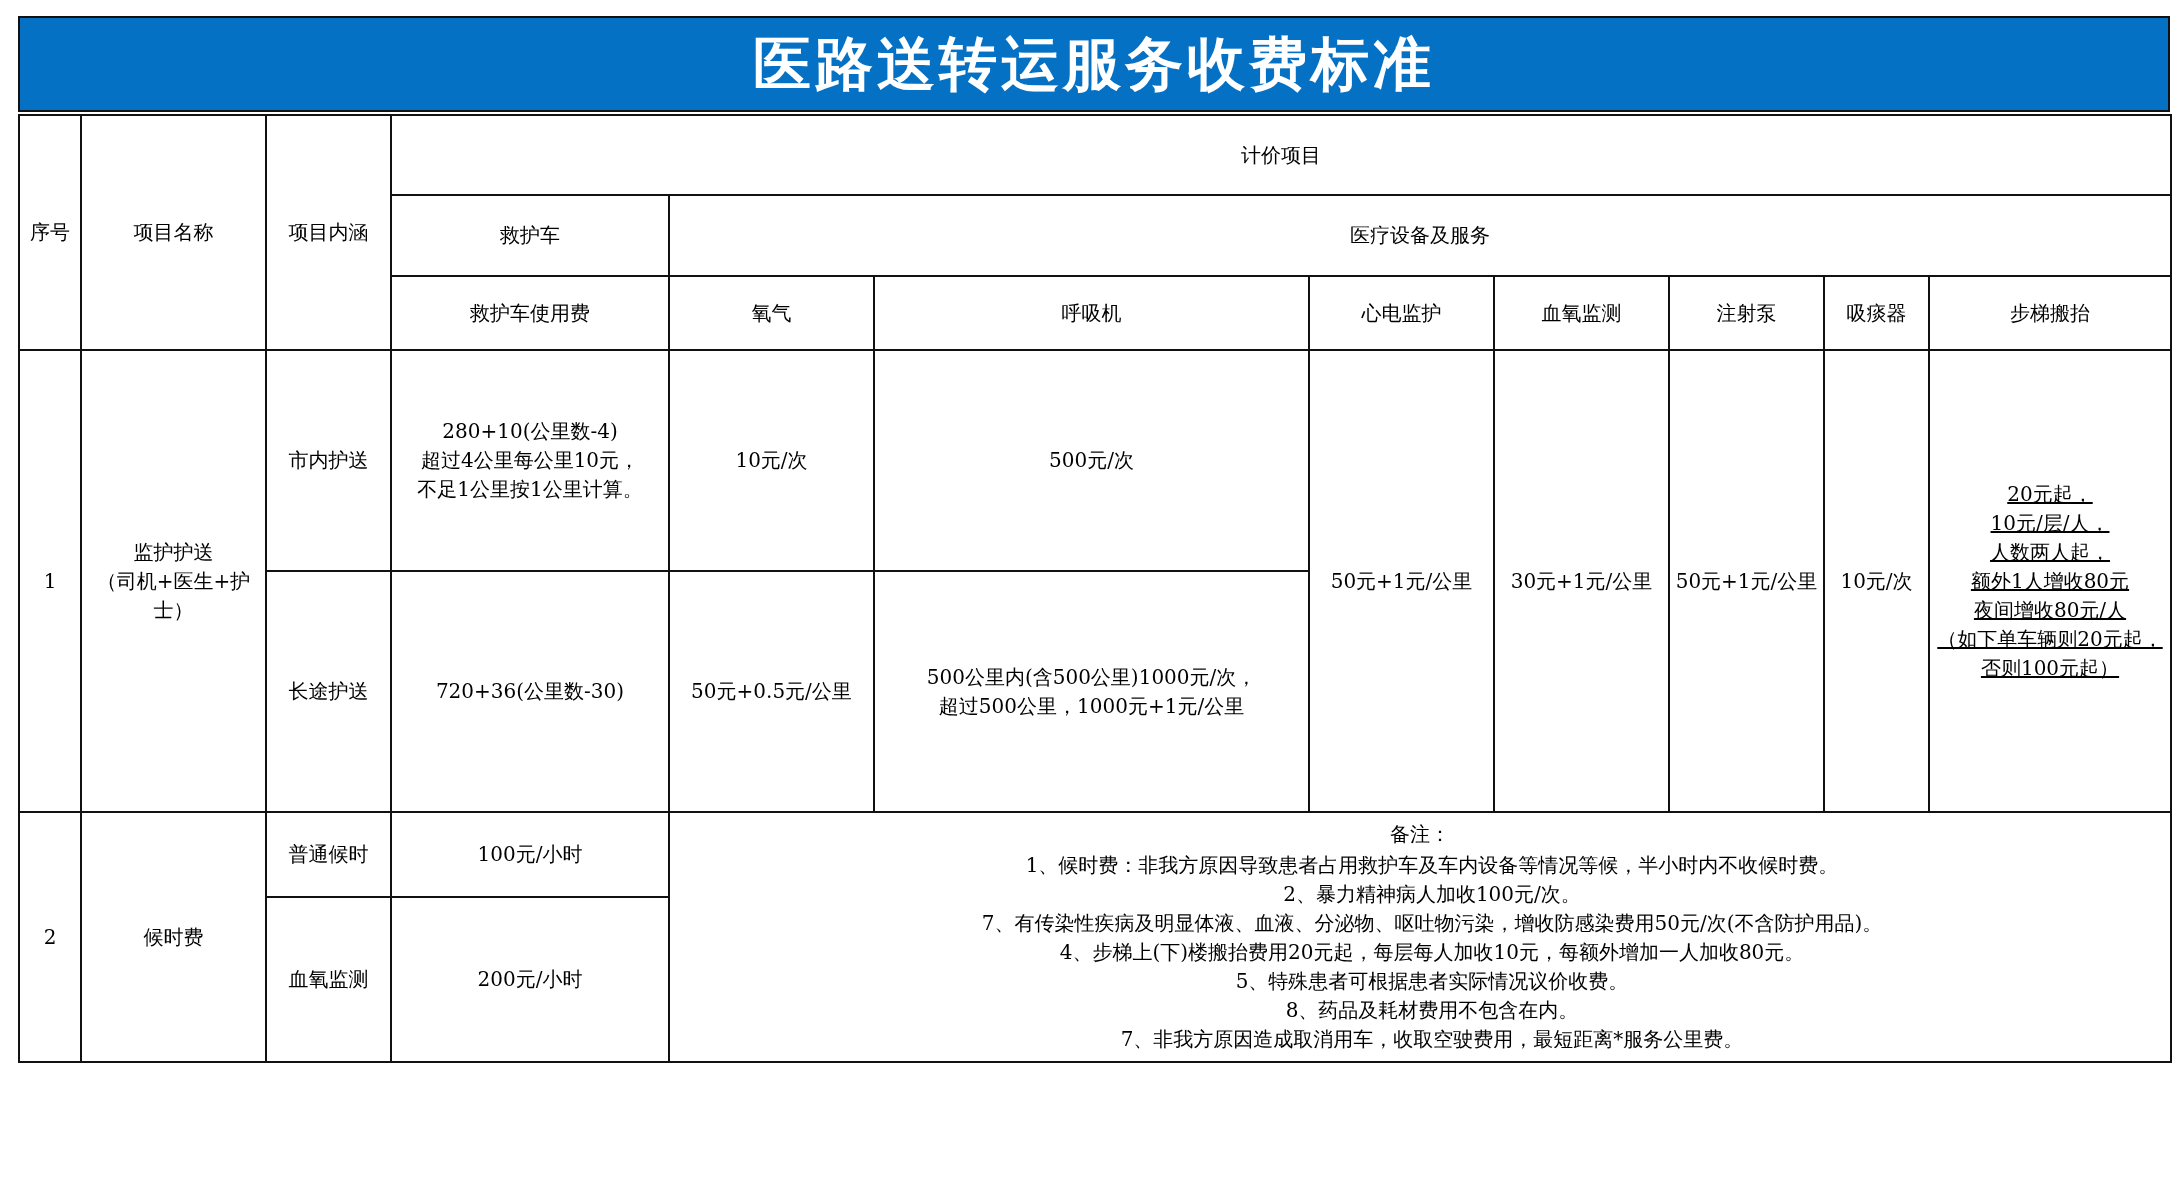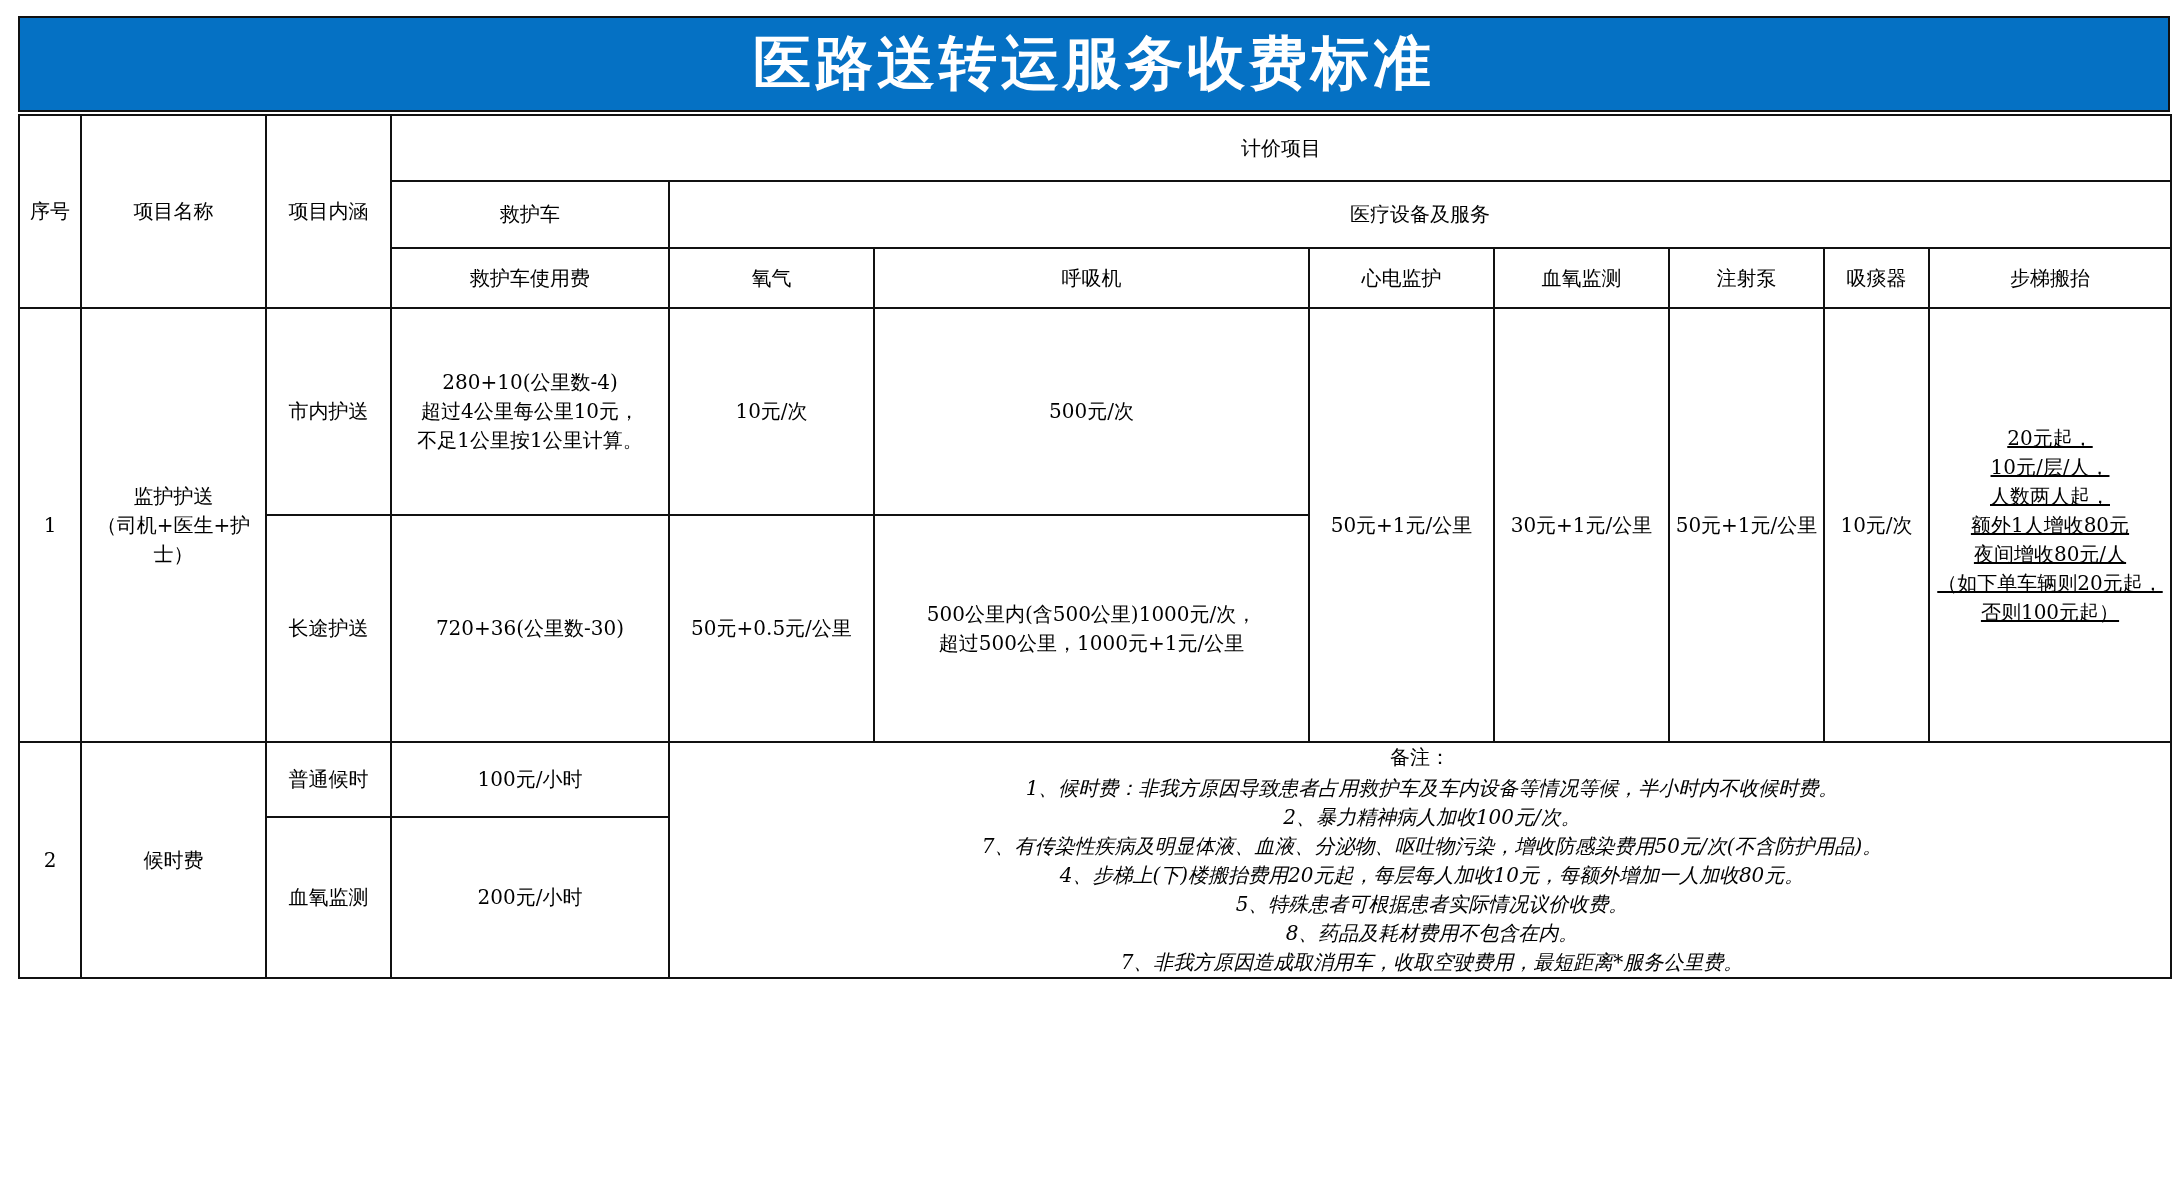--- a/index.html
+++ b/index.html
@@ -28,21 +28,20 @@
     left: 18px;
     top: 16px;
     width: 2152px;
     height: 96px;
     background: #0571C4;
     border: 2px solid #111111;
     box-sizing: border-box;
     display: flex;
     align-items: center;
     justify-content: center;
-    font-family: Liberation Serif, serif;
   }
   .title-text {
     color: #ffffff;
     font-size: 58px;
     font-weight: bold;
     letter-spacing: 4px;
     line-height: 1;
     white-space: nowrap;
   }
 
@@ -54,21 +53,21 @@
     width: 2152px;
     border-collapse: collapse;
     table-layout: fixed;
   }
   table.pricing td {
     border: 2px solid #111111;
     text-align: center;
     vertical-align: middle;
     font-size: 20px;
     line-height: 1.45;
-    padding: 0 4px;
+    padding: 7px 4px;
     word-break: break-word;
   }
 
   .hdr { font-size: 21px; }
   .num-cell { font-size: 22px; }
   .name-cell { font-size: 22px; line-height: 1.5; }
   .sub-cell { font-size: 21px; }
   .val-cell { font-size: 21px; line-height: 1.5; }
   .stair-cell { font-size: 20px; line-height: 1.45; text-decoration: underline; }
   .wait-val { font-size: 22px; }
@@ -76,21 +75,21 @@
   .notes-cell {
     text-align: left;
     vertical-align: top;
     padding: 14px 10px 10px 16px;
     font-size: 20px;
     line-height: 1.62;
     border-radius: 7px;
   }
   .notes-title { display: block; margin-bottom: 2px; }
   .notes-list { list-style: none; margin: 0; padding: 0 0 0 24px; }
-  .notes-list li { white-space: nowrap; font-style: italic; }
+  .notes-list li { white-space: nowrap; }
 </style>
 </head>
 <body>
 
 <div class="sheet">
 
   <div class="title-banner">
     <span class="title-text">医路送转运服务收费标准</span>
   </div>
 

